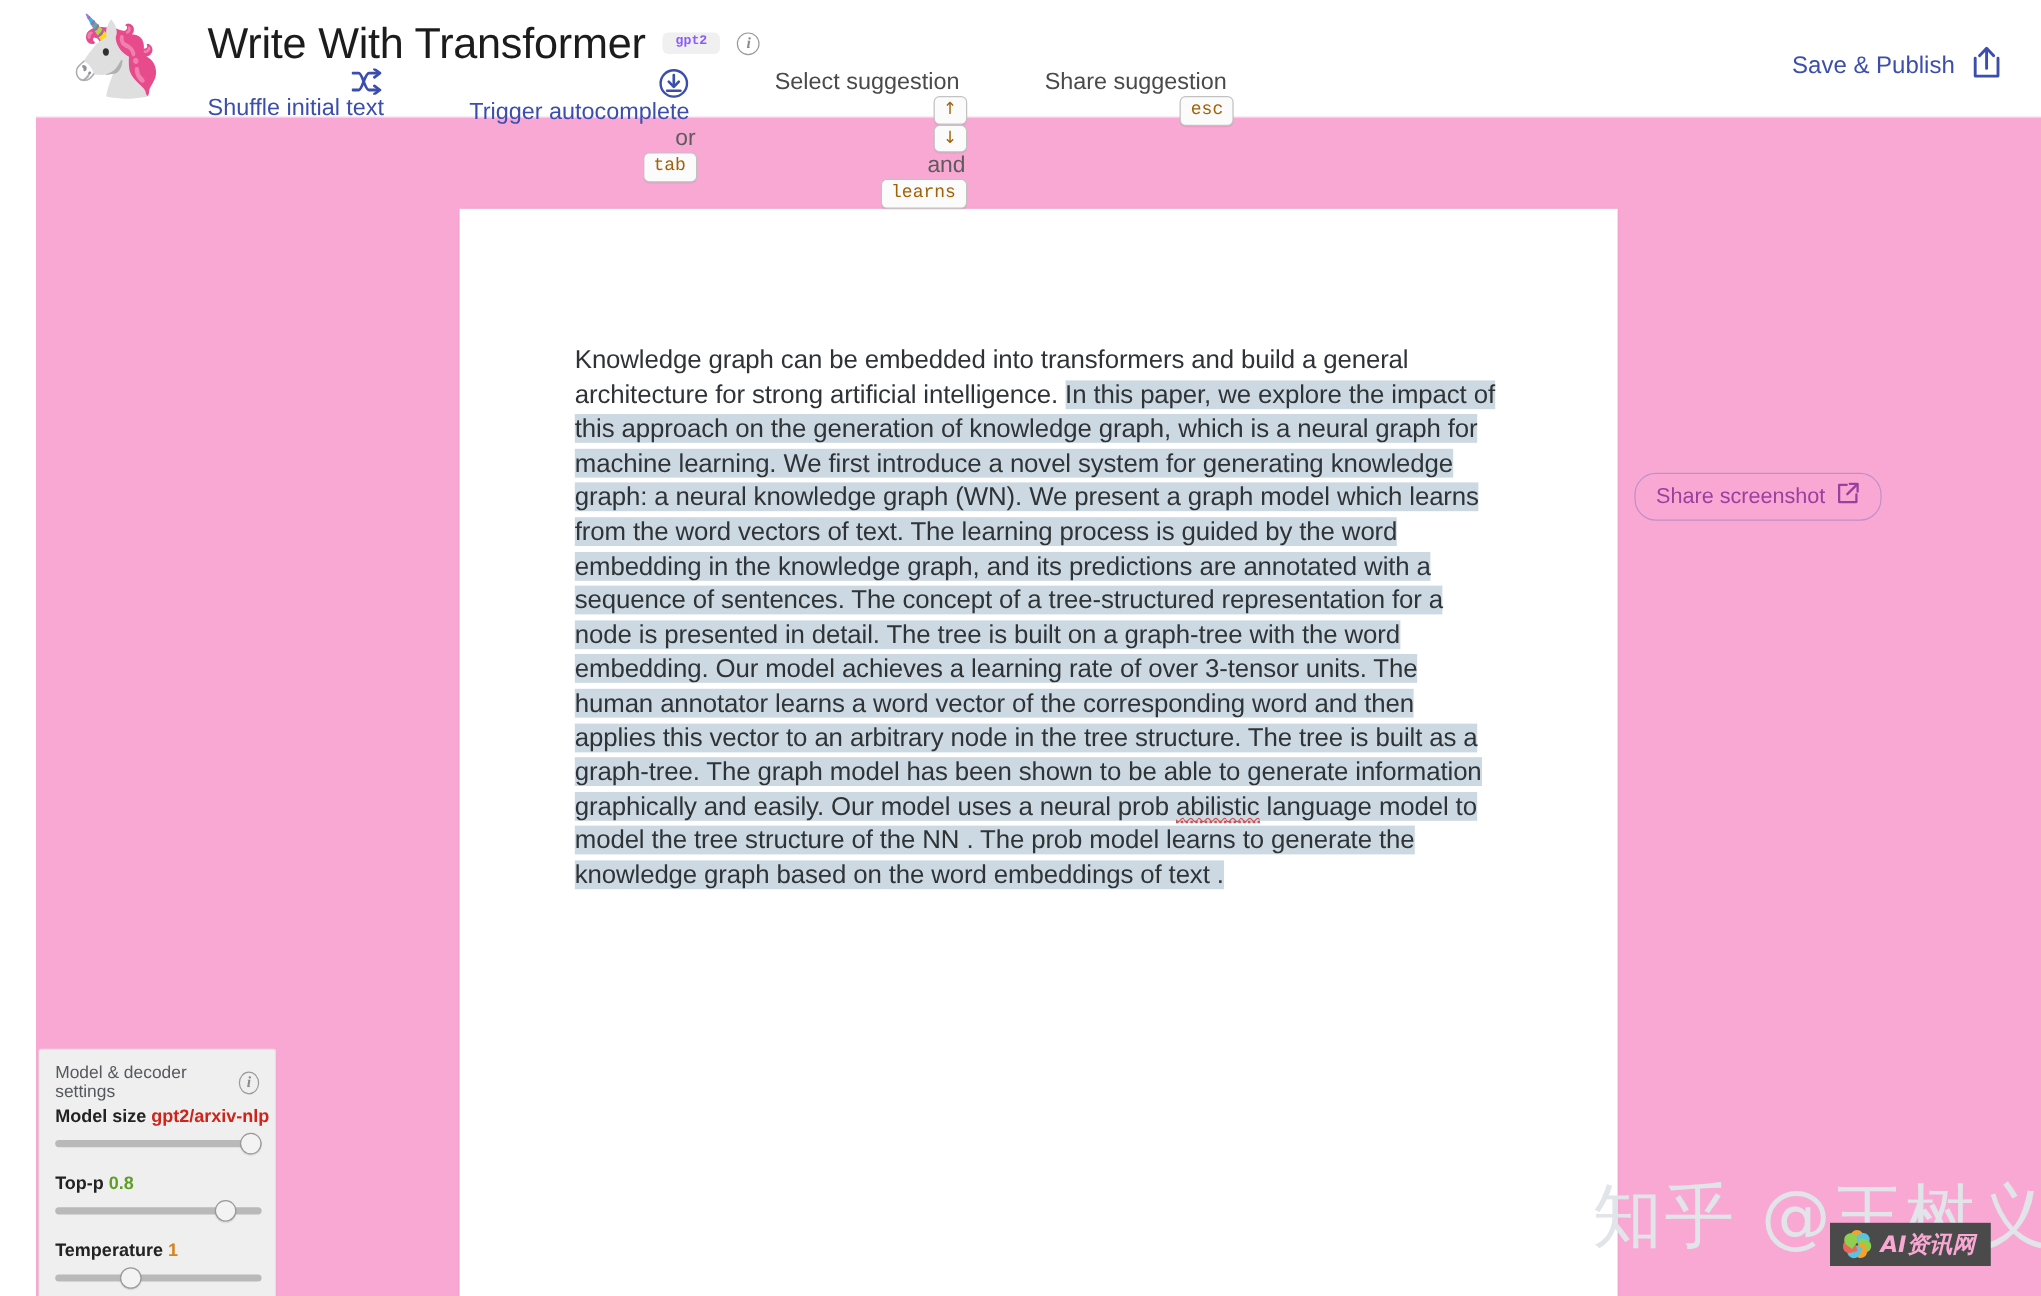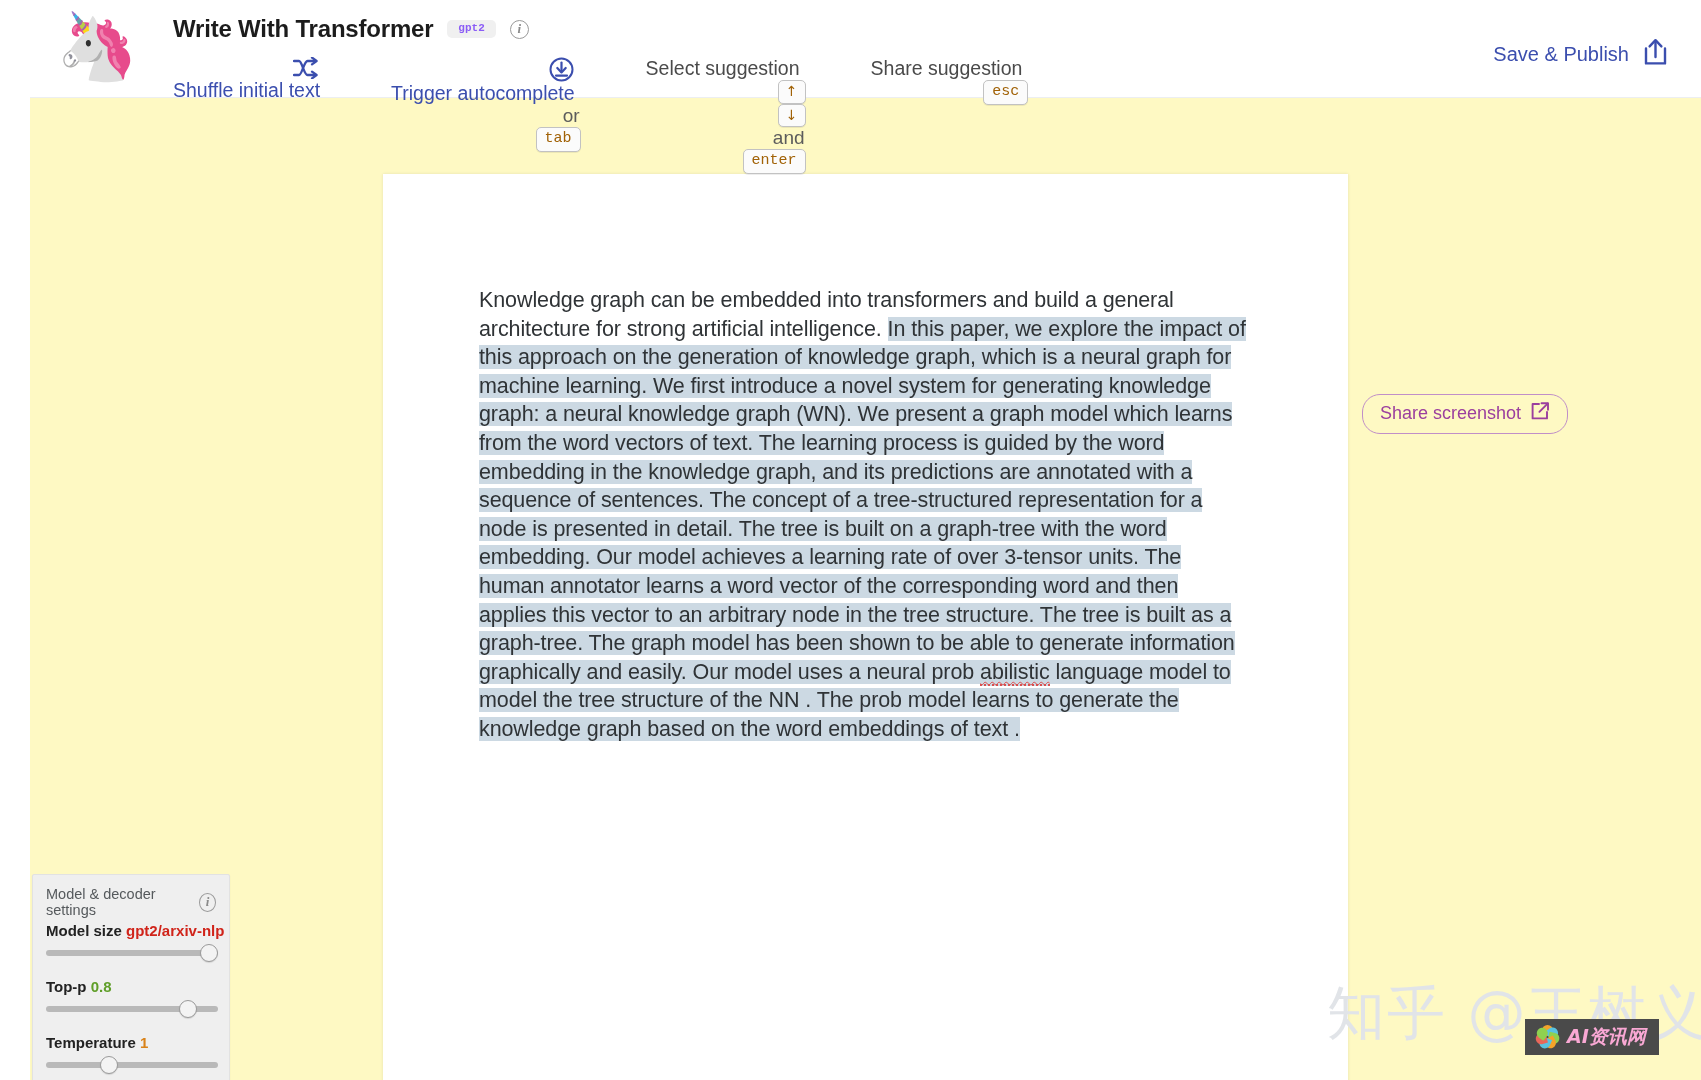--- a/index.html
+++ b/index.html
@@ -38,22 +38,22 @@
     user-select: none;
   }
   #title-row {
     position: absolute;
     left: 117px; top: 10px;
     display: flex;
     align-items: center;
     gap: 14px;
   }
   #app-title {
-    font-size: 24px;
-    font-weight: bold;
+    font-size: 36px;
+    font-weight: normal;
     color: #1c1c1c;
     letter-spacing: -0.2px;
     white-space: nowrap;
   }
   #model-badge {
     background: #f0f0f0;
     border-radius: 5px;
     padding: 3px 11px 4px;
     font-family: "Liberation Mono", "DejaVu Sans Mono", monospace;
     font-size: 11px;
@@ -130,21 +130,21 @@
     font-size: 20px;
     cursor: pointer;
   }
 
   
   #workspace {
     position: absolute;
     left: 30px; top: 97px;
     width: 1671px;
     height: 983px;
-    background: #fef9c3;
+    background: #f9a8d4;
     border-top: 1px solid #eceef1;
     overflow: hidden;
   }
 
   #doc-card {
     position: absolute;
     left: 353px; top: 76px;
     width: 965px;
     height: 942px;
     background: #ffffff;
@@ -331,21 +331,21 @@
         <span class="kbd">tab</span>
       </div>
 
       <span class="hint-gap"></span>
 
       <div class="hint">
         <span class="hint-label">Select suggestion</span>
         <span class="kbd arrow">↑</span>
         <span class="kbd arrow">↓</span>
         <span class="word">and</span>
-        <span class="kbd">enter</span>
+        <span class="kbd">learns</span>
       </div>
 
       <span class="hint-gap"></span>
 
       <div class="hint">
         <span class="hint-label">Share suggestion</span>
         <span class="kbd">esc</span>
       </div>
 
     </div>

